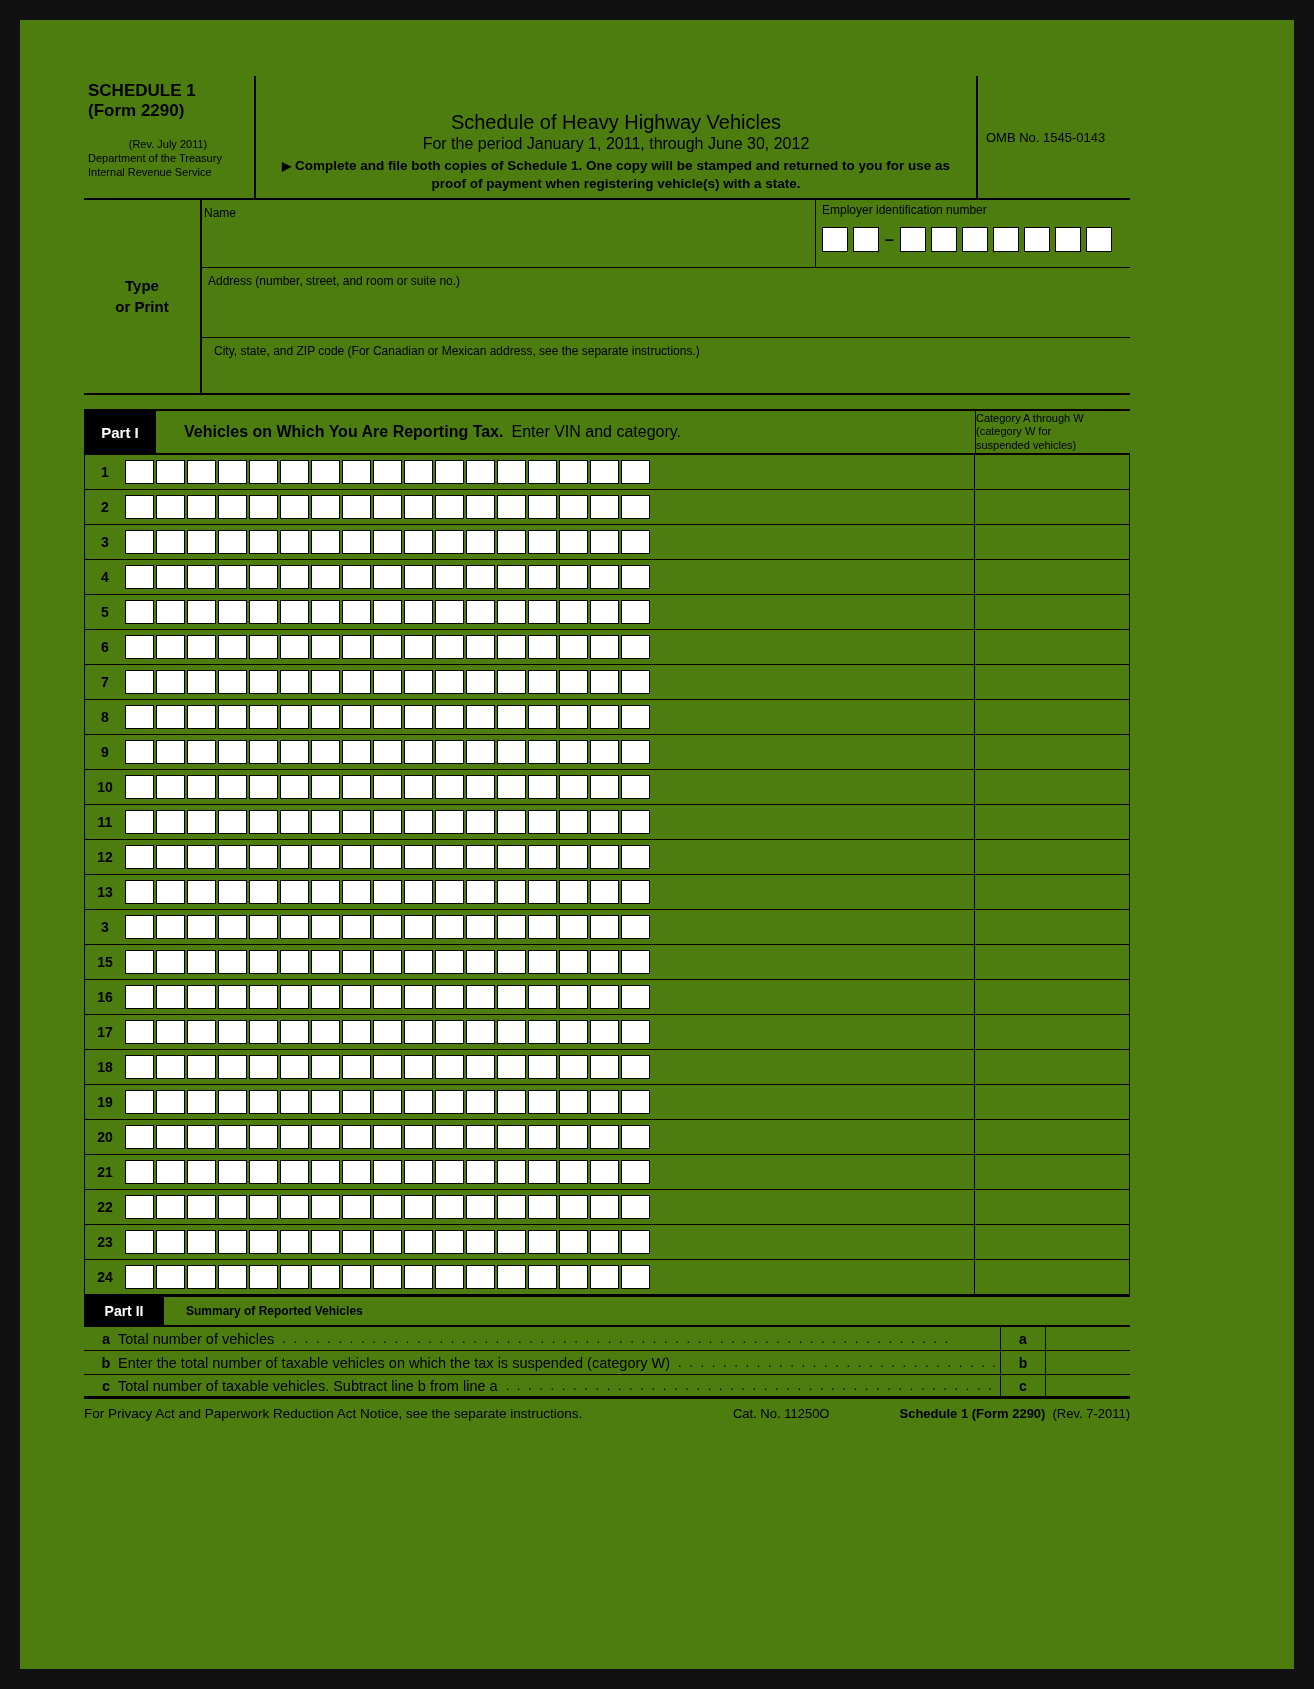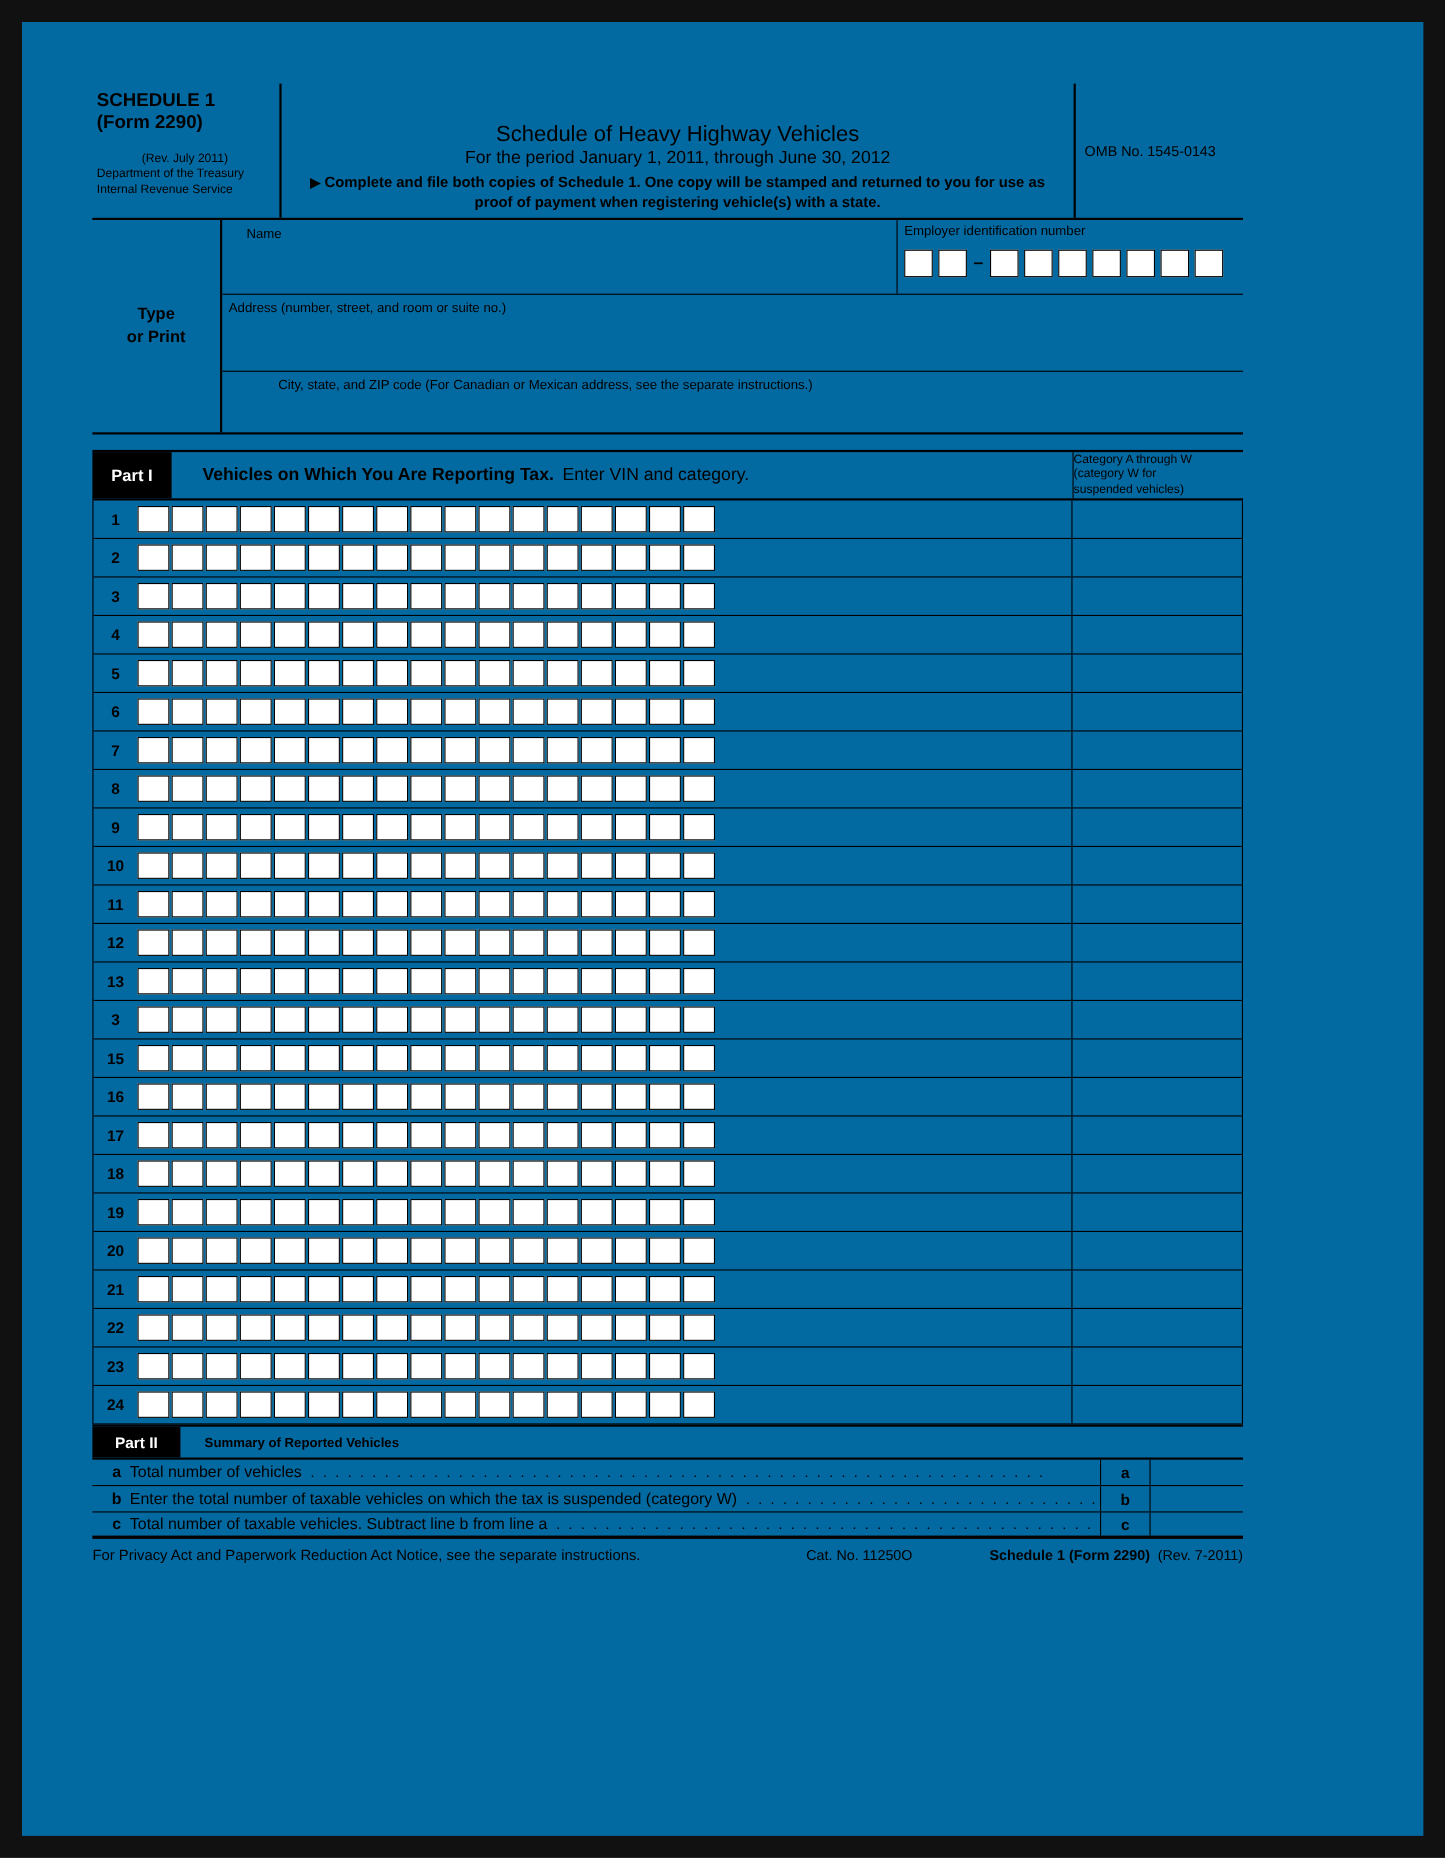--- a/index.html
+++ b/index.html
@@ -1,19 +1,19 @@
 <!DOCTYPE html>
 <html><head>
 <meta charset="utf-8">
 <style>
   * { box-sizing: border-box; margin: 0; padding: 0; }
   html, body { width: 1314px; height: 1689px; }
   body { font-family: "Liberation Sans", sans-serif; color: #000; background: #fff; }
   .frame { width: 1314px; height: 1689px; background: #111; padding: 20px; }
-  .page { width: 100%; height: 100%; background: #0369a1; position: relative; }
+  .page { width: 100%; height: 100%; background: #4d7c0f; position: relative; }
   .form { position: absolute; left: 64px; top: 56px; width: 1046px; }
 
   
   .header { display: flex; border-bottom: 2px solid #000; }
   .header-left { width: 172px; padding: 5px 6px 4px 4px; border-right: 2px solid #000; }
   .sched-title { font-size: 17px; font-weight: bold; line-height: 1.15; }
   .hdr-small { font-size: 11px; line-height: 1.25; }
   .hdr-small.rev { margin-top: 18px; text-align: center; }
   .header-center { flex: 1; border-right: 2px solid #000; text-align: center; padding: 3px 14px 6px 14px; }
   .main-title { font-size: 20px; font-weight: normal; margin-top: 32px; }
@@ -22,27 +22,27 @@
   .arrow { font-size: 12px; }
   .header-right { width: 152px; display: flex; align-items: center; padding: 0 8px; font-size: 13px; }
 
   
   .typeprint { display: flex; border-bottom: 2px solid #000; }
   .tp-label { width: 116px; display: flex; flex-direction: column; justify-content: center; align-items: center; font-weight: bold; font-size: 15px; line-height: 1.35; }
   .tp-fields { flex: 1; border-left: 2px solid #000; }
   .tp-row { position: relative; }
   .field-label { font-size: 12px; }
   .name-row { display: flex; height: 68px; border-bottom: 1.5px solid #000; }
-  .name-cell { flex: 1; padding: 3px 22px; }
+  .name-cell { flex: 1; padding: 3px 2px; }
   .ein-cell { width: 315px; border-left: 1.5px solid #000; padding: 3px 6px; }
   .ein-boxes { display: flex; align-items: center; gap: 5px; margin-top: 10px; }
   .ein-box { width: 26px; height: 25px; border: 1.5px solid #000; background: #fff; }
   .ein-dash { font-size: 16px; font-weight: bold; margin: 0 1px; }
   .addr-row { height: 70px; border-bottom: 1.5px solid #000; padding: 3px 6px; }
-  .city-row { height: 55px; padding: 3px 22px; margin-left: 29px; }
+  .city-row { height: 55px; padding: 3px 12px; }
 
   
   .part-header { display: flex; align-items: stretch; border-top: 2px solid #000; border-bottom: 2px solid #000; }
   .part1-header { margin-top: 14px; height: 46px; }
   .part-badge { background: #000; color: #fff; font-weight: bold; font-size: 15px; display: flex; align-items: center; justify-content: center; }
   .part1-header .part-badge { width: 72px; }
   .part1-title { flex: 1; display: flex; align-items: center; padding-left: 28px; font-size: 16px; }
   .part1-title .bold { font-weight: bold; margin-right: 8px; }
   .cat-header { width: 155px; border-left: 1.5px solid #000; font-size: 11px; line-height: 1.25; display: flex; flex-direction: column; justify-content: center; }
 

